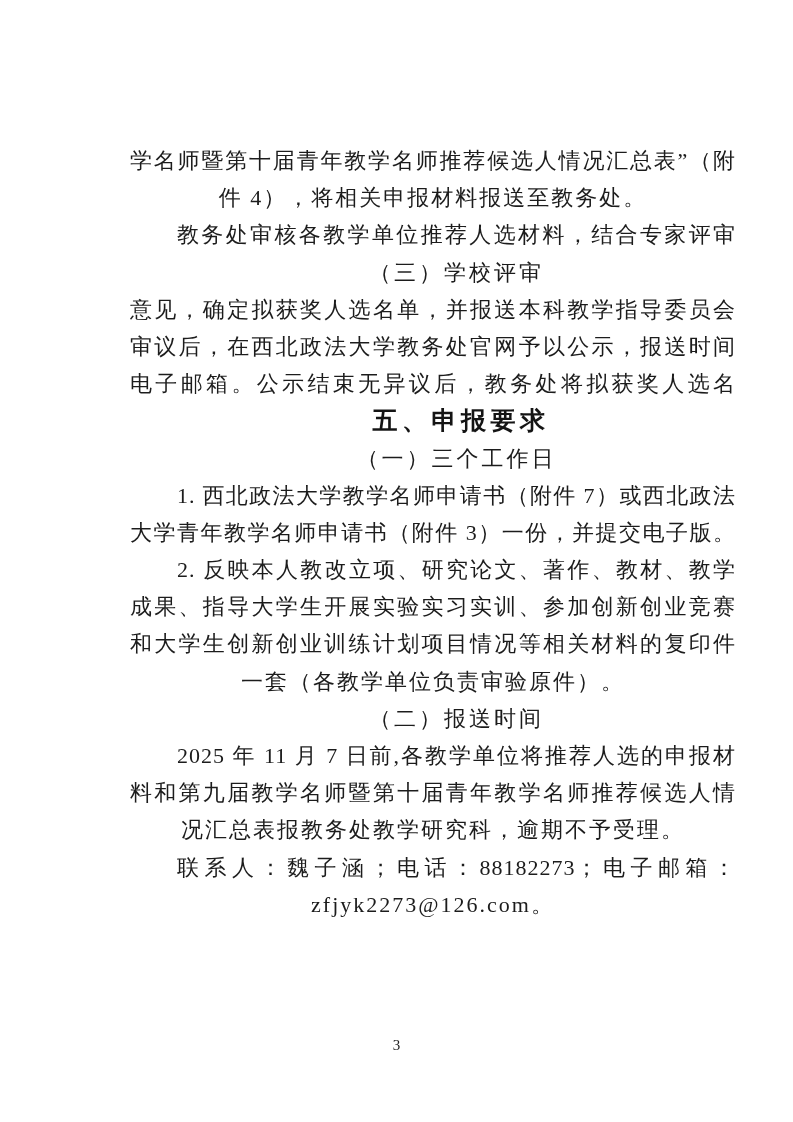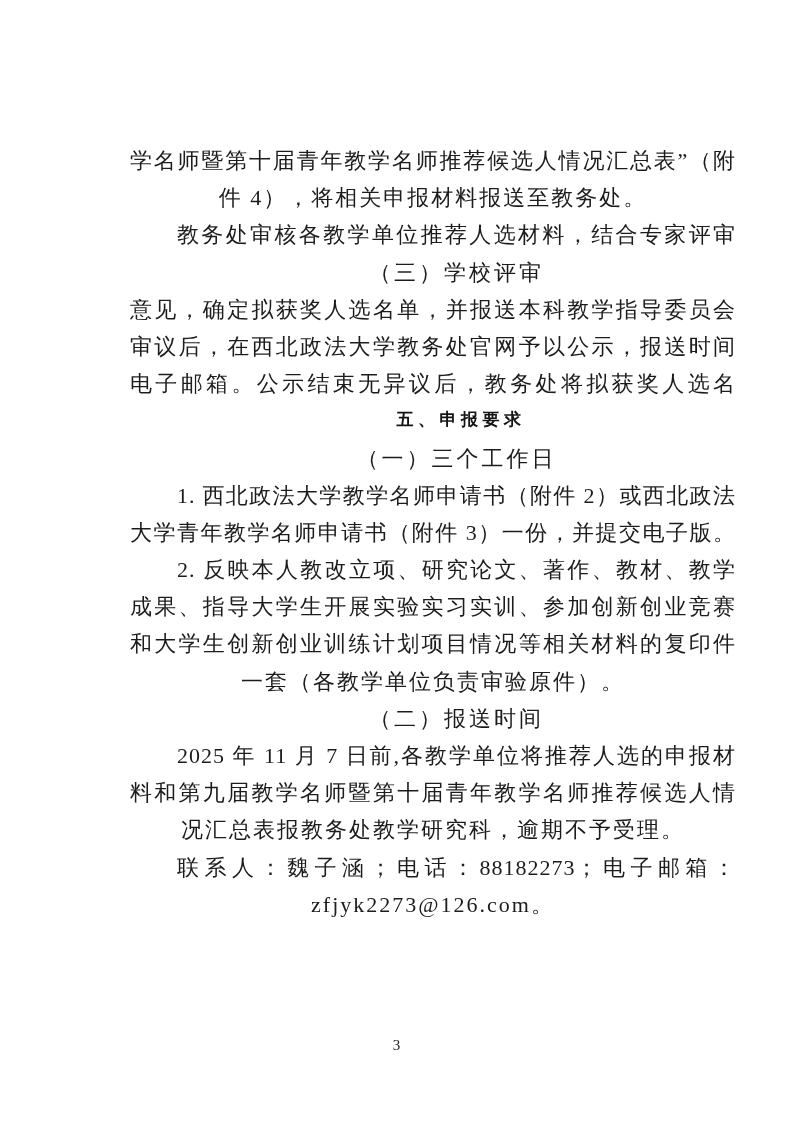--- a/index.html
+++ b/index.html
@@ -46,23 +46,23 @@
     text-justify: inter-character;
     letter-spacing: 1px;
   }
   .line.indent {
     text-indent: 47px;
   }
   .line.kaiti {
     letter-spacing: 3px;
   }
   .line.heading {
-    font-family: Liberation Mono, monospace;
+    font-family: Liberation Serif, serif;
     font-weight: 700;
-    font-size: 17px;
+    font-size: 25px;
     letter-spacing: 4.5px;
     color: #141414;
   }
   .line.heading.indent {
     text-indent: 56px;
   }
   .page-footer {
     position: absolute;
     left: 0;
     top: 1036px;
@@ -82,21 +82,21 @@
   <div class="doc-body" id="doc-body">
       <div class="line body justify">学名师暨第十届青年教学名师推荐候选人情况汇总表”（附</div>
       <div class="line body">件 4），将相关申报材料报送至教务处。</div>
       <div class="line body indent justify">教务处审核各教学单位推荐人选材料，结合专家评审</div>
       <div class="line kaiti indent">（三）学校评审</div>
       <div class="line body justify">意见，确定拟获奖人选名单，并报送本科教学指导委员会</div>
       <div class="line body justify">审议后，在西北政法大学教务处官网予以公示，报送时间</div>
       <div class="line body justify">电子邮箱。公示结束无异议后，教务处将拟获奖人选名</div>
       <div class="line heading indent">五、申报要求</div>
       <div class="line kaiti indent">（一）三个工作日</div>
-      <div class="line body indent justify">1. 西北政法大学教学名师申请书（附件 2）或西北政法</div>
+      <div class="line body indent justify">1. 西北政法大学教学名师申请书（附件 7）或西北政法</div>
       <div class="line body justify">大学青年教学名师申请书（附件 3）一份，并提交电子版。</div>
       <div class="line body indent justify">2. 反映本人教改立项、研究论文、著作、教材、教学</div>
       <div class="line body justify">成果、指导大学生开展实验实习实训、参加创新创业竞赛</div>
       <div class="line body justify">和大学生创新创业训练计划项目情况等相关材料的复印件</div>
       <div class="line body">一套（各教学单位负责审验原件）。</div>
       <div class="line kaiti indent">（二）报送时间</div>
       <div class="line body indent justify">2025 年 11 月 7 日前,各教学单位将推荐人选的申报材</div>
       <div class="line body justify">料和第九届教学名师暨第十届青年教学名师推荐候选人情</div>
       <div class="line body">况汇总表报教务处教学研究科，逾期不予受理。</div>
       <div class="line body indent justify">联系人：魏子涵；电话：88182273；电子邮箱：</div>

